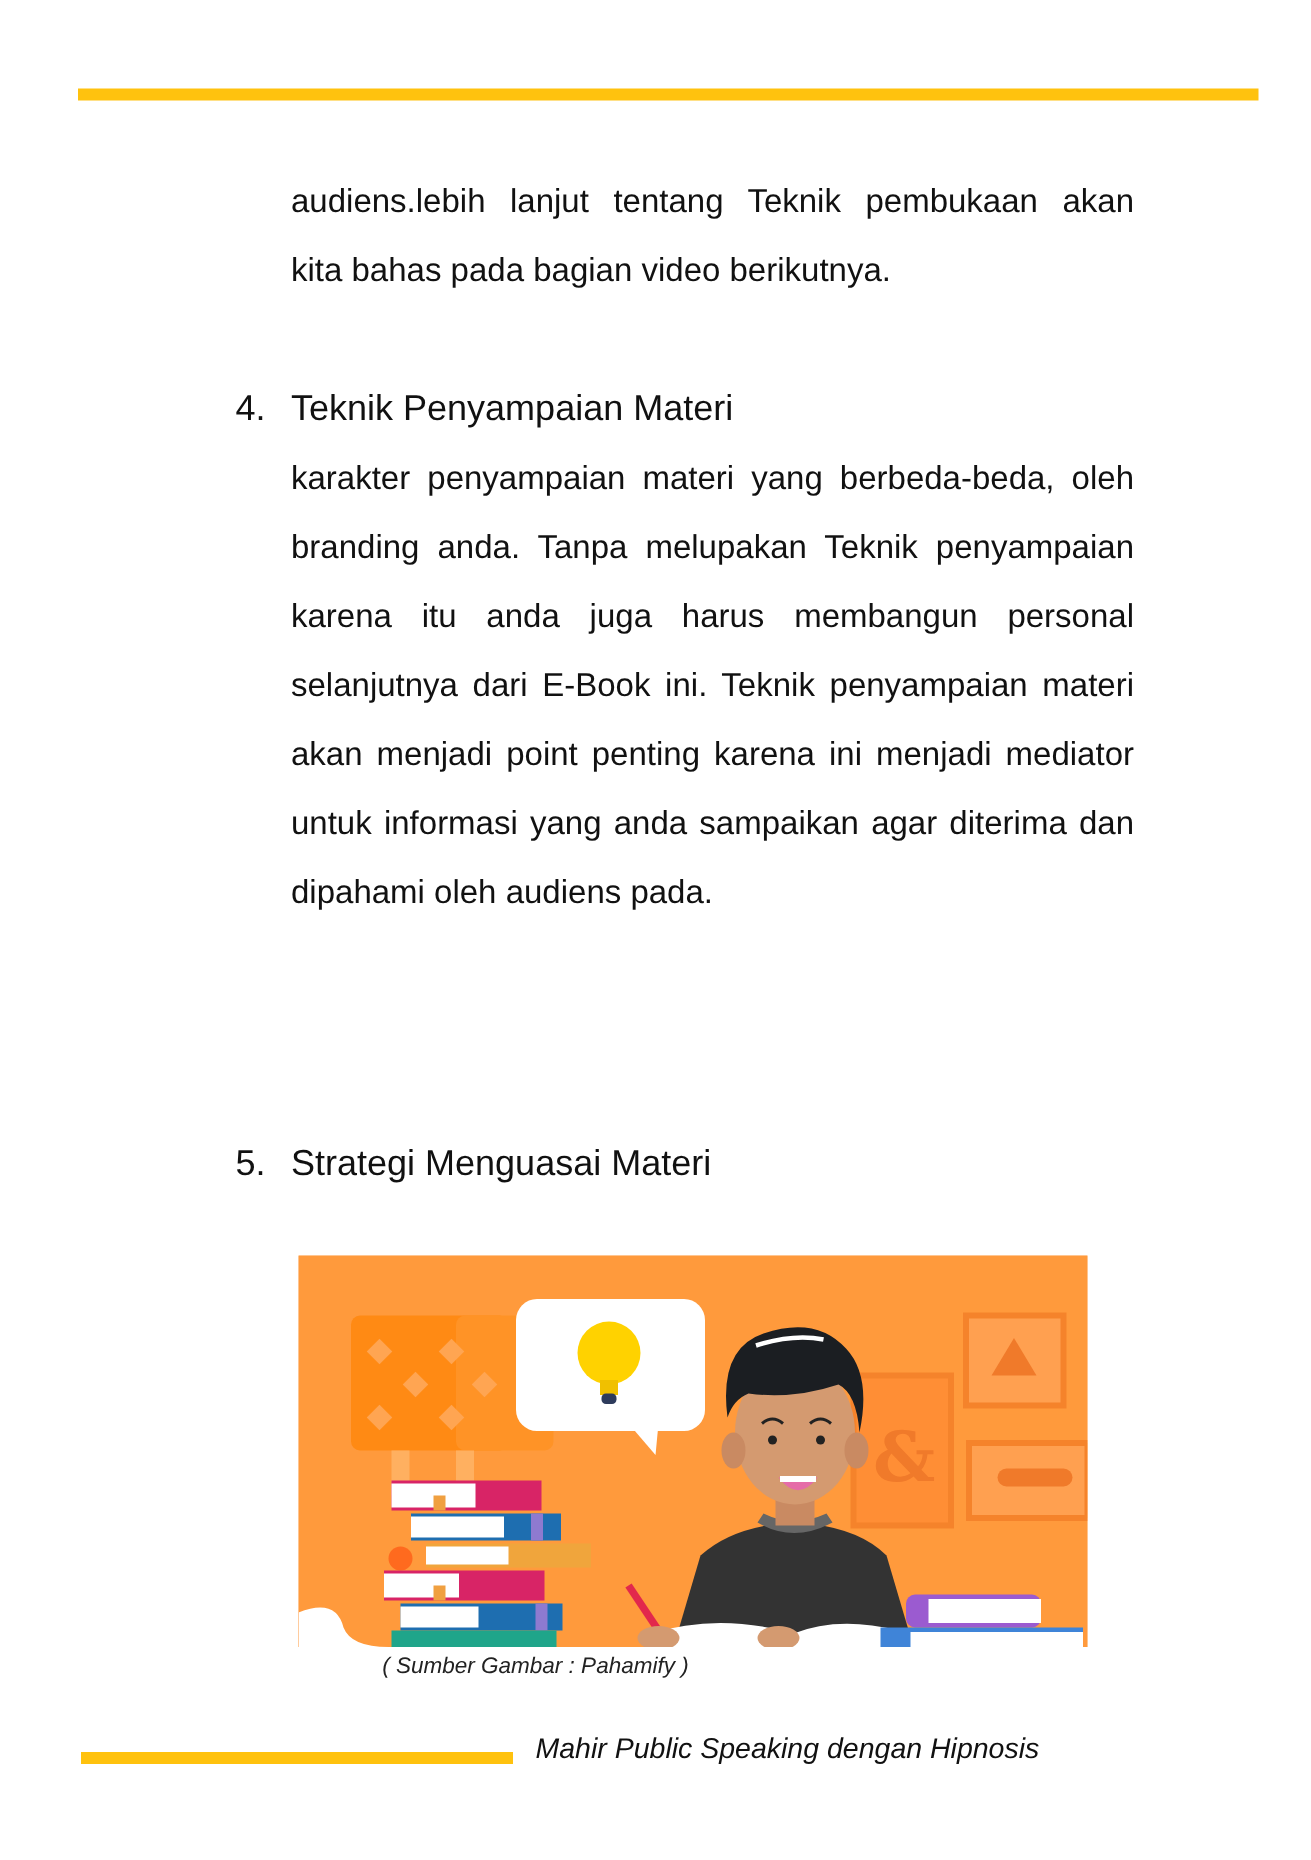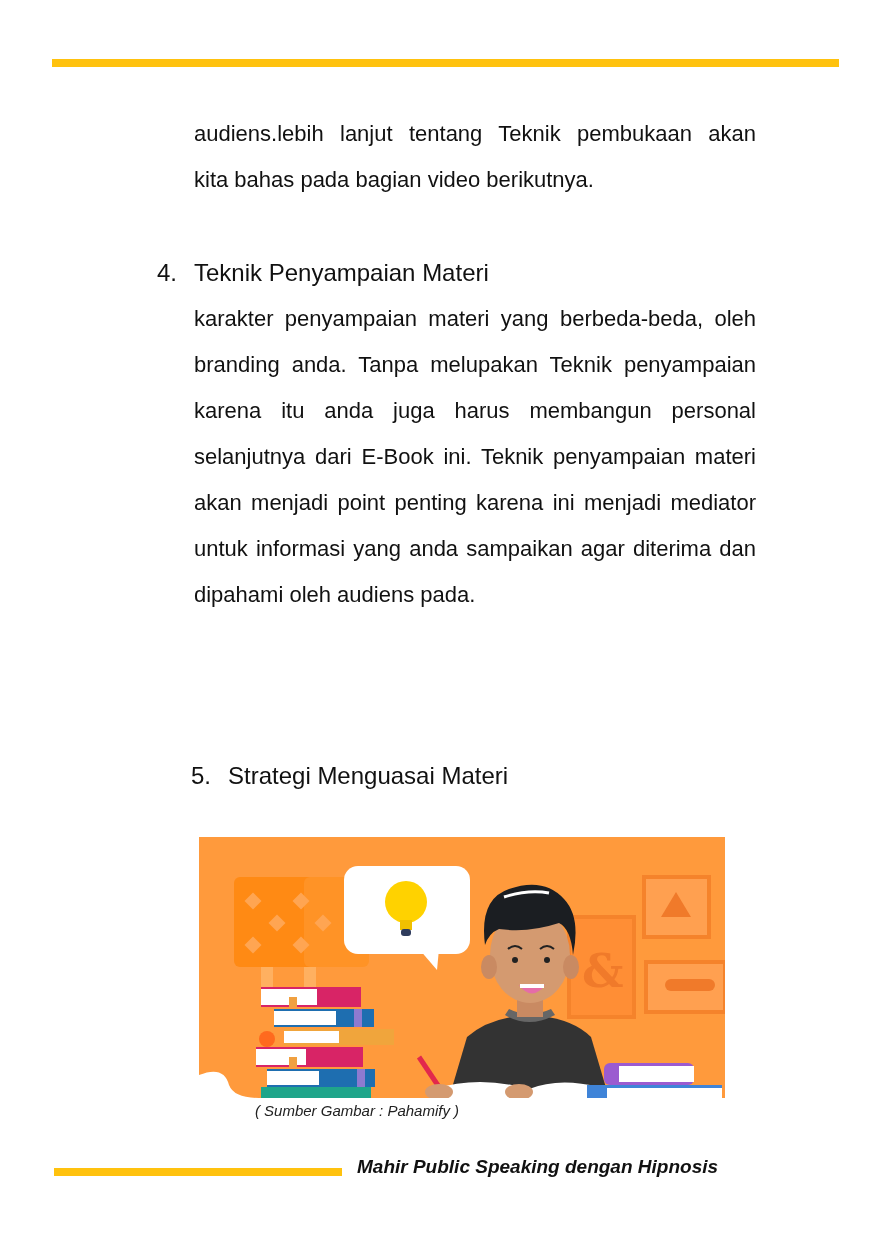--- a/index.html
+++ b/index.html
@@ -6,28 +6,28 @@
   body { width: 874px; height: 1240px; position: relative; overflow: hidden;
          font-family: "Liberation Sans", sans-serif; color: #111; }
   .top-rule { position: absolute; left: 52px; top: 59px; width: 787px; height: 8px; background: #FFC20E; }
   .body-text { position: absolute; left: 194px; width: 562px; font-family: "Liberation Sans", sans-serif;
                font-size: 22px; line-height: 46px; text-align: justify; text-align-last: auto; color: #111; }
   .para-cont { top: 111px; }
   .item { position: absolute; left: 157px; font-size: 24px; line-height: 46px; color: #111; }
   .item .num { display: inline-block; width: 37px; }
   .item4 { top: 250px; }
   .para4 { top: 296px; }
-  .item5 { top: 753px; margin-left: 34px; }
+  .item5 { top: 753px; }
   .justify-line { display: block; text-align: justify; text-align-last: justify; white-space: nowrap; }
   .last-line { display: block; text-align: left; }
   .figure { position: absolute; left: 199px; top: 837px; width: 526px; height: 261px; overflow: hidden; background: #FF9A3C; }
   .caption { position: absolute; left: 0; width: 714px; top: 1102px; text-align: center; font-style: italic;
              font-size: 15px; color: #222; }
   .bottom-rule { position: absolute; left: 54px; top: 1168px; width: 288px; height: 8px; background: #FFC20E; }
-  .footer-title { position: absolute; left: 357px; top: 1156px; font-size: 19px; font-weight: bold; font-style: italic; color: #111; }
+  .footer-title { position: absolute; left: 357px; top: 1156px; font-size: 19px; font-weight: normal; font-style: italic; color: #111; }
 </style>
 </head>
 <body>
 
 <div class="top-rule"></div>
 
 <div class="body-text para-cont">
   <span class="justify-line">audiens.lebih lanjut tentang Teknik pembukaan akan</span>
   <span class="last-line">kita bahas pada bagian video berikutnya.</span>
 </div>

